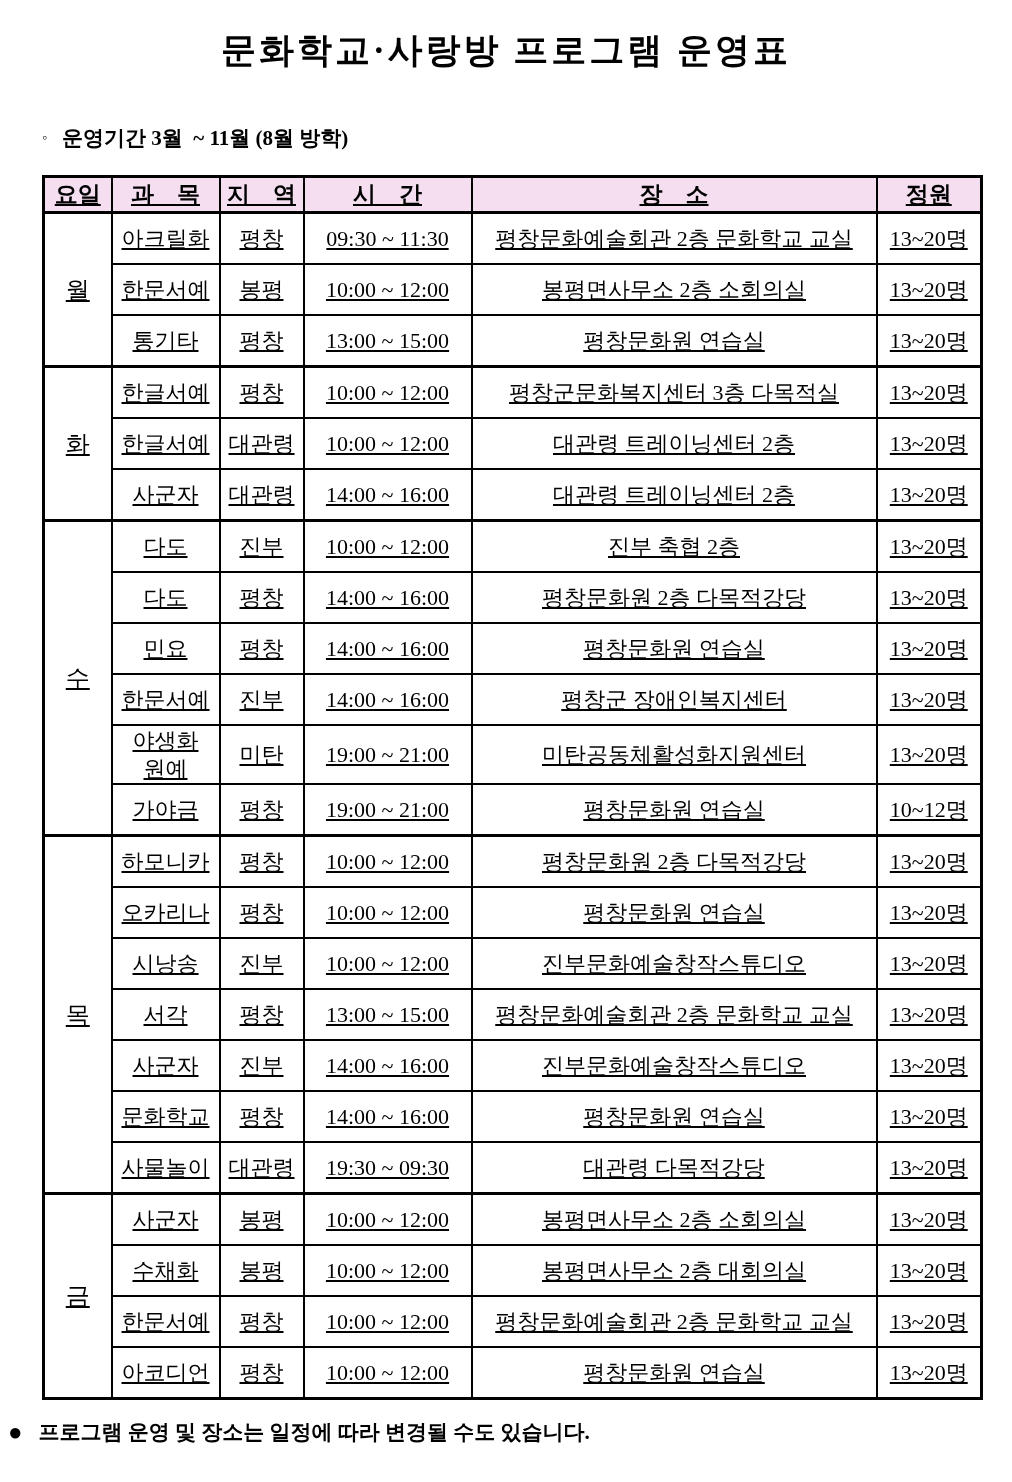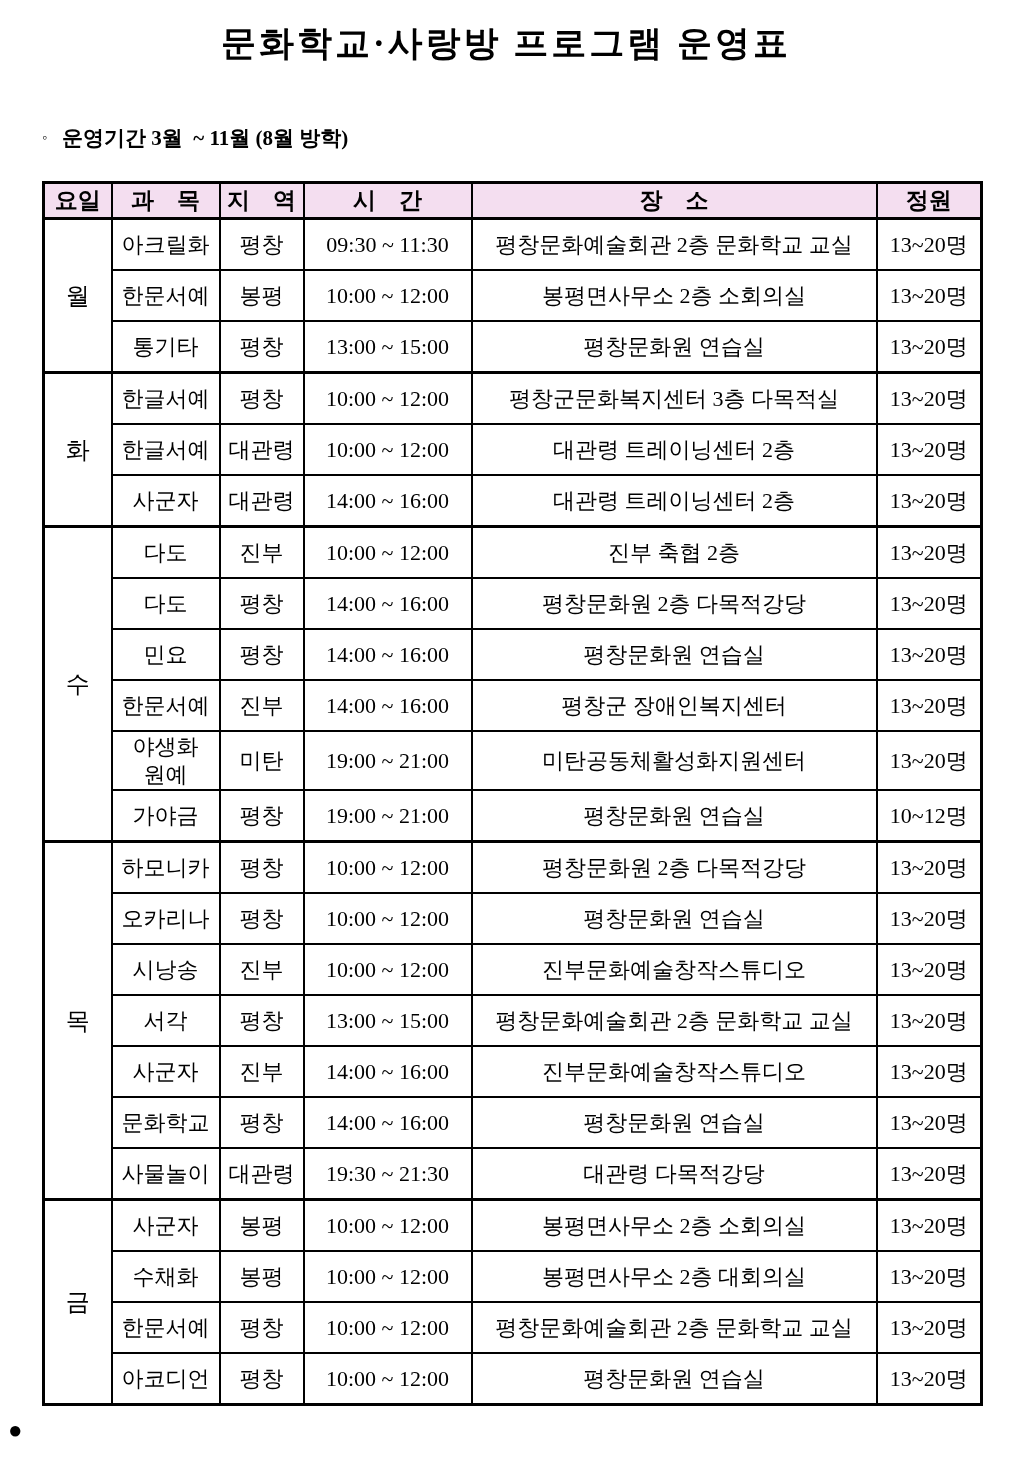--- a/index.html
+++ b/index.html
@@ -7,44 +7,45 @@
   body {
     width: 1012px; height: 1482px;
     font-family: "Liberation Serif", "DejaVu Serif", serif;
     color: #000;
     position: relative;
     overflow: hidden;
   }
   .page { position: relative; width: 1012px; height: 1482px; }
 
   .doc-title {
-    padding-top: 23px;
+    padding-top: 30px;
     text-align: center;
     font-size: 35px;
     font-weight: bold;
     letter-spacing: 3px;
     line-height: 1.2;
   }
 
   .subtitle {
     position: absolute;
     left: 42px; top: 124px;
     display: flex; align-items: center; gap: 15px;
     font-size: 21px; font-weight: bold;
   }
   .subtitle .bullet { font-size: 14px; line-height: 1; }
   .subtitle .subtitle-text { white-space: pre; font-family: Liberation Serif, serif; }
 
   table.schedule {
     position: absolute;
-    left: 42px; top: 181px;
+    left: 42px; top: 175px;
     width: 938px;
     border-collapse: collapse;
     table-layout: fixed;
     border: 3px solid var(--border-c);
+    text-decoration: underline;
   }
   col.c-day      { width: 68px; }
   col.c-subject  { width: 108px; }
   col.c-region   { width: 84px; }
   col.c-time     { width: 168px; }
   col.c-place    { width: 405px; }
   col.c-capacity { width: 105px; }
 
   th {
     background: var(--header-bg);
@@ -240,21 +241,21 @@
         <tr>
           <td class="subject-cell">문화학교</td>
           <td class="region-cell">평창</td>
           <td class="time-cell">14:00 ~ 16:00</td>
           <td class="place-cell">평창문화원 연습실</td>
           <td class="capacity-cell">13~20명</td>
         </tr>
         <tr>
           <td class="subject-cell">사물놀이</td>
           <td class="region-cell">대관령</td>
-          <td class="time-cell">19:30 ~ 21:30</td>
+          <td class="time-cell">19:30 ~ 09:30</td>
           <td class="place-cell">대관령 다목적강당</td>
           <td class="capacity-cell">13~20명</td>
         </tr>
         <tr class="group-start">
           <td class="day-cell" rowspan="4">금</td>
           <td class="subject-cell">사군자</td>
           <td class="region-cell">봉평</td>
           <td class="time-cell">10:00 ~ 12:00</td>
           <td class="place-cell">봉평면사무소 2층 소회의실</td>
           <td class="capacity-cell">13~20명</td>
@@ -278,15 +279,16 @@
           <td class="region-cell">평창</td>
           <td class="time-cell">10:00 ~ 12:00</td>
           <td class="place-cell">평창문화원 연습실</td>
           <td class="capacity-cell">13~20명</td>
         </tr>
       </tbody>
   </table>
 
   <div class="footer-note">
     <span class="bullet">●</span>
+    <span>프로그램 운영 및 장소는 일정에 따라 변경될 수도 있습니다.</span>
   </div>
 
 </div>
 
 </body></html>

